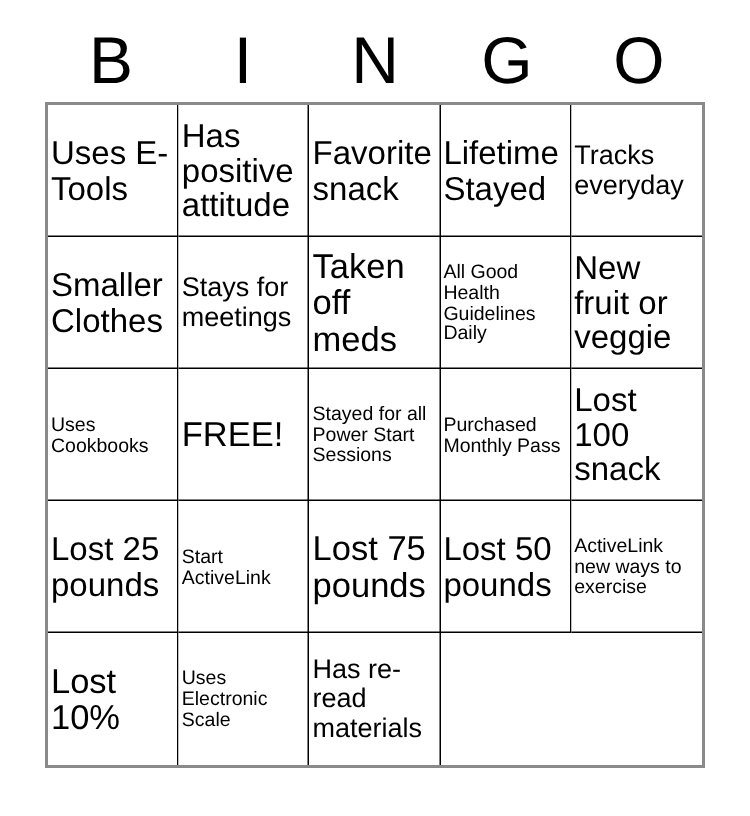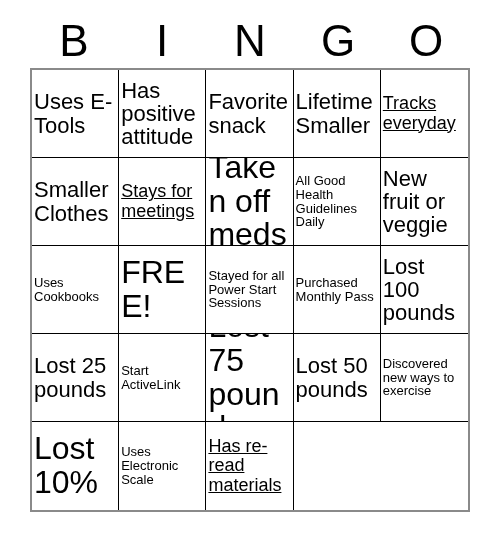--- a/index.html
+++ b/index.html
@@ -78,23 +78,23 @@
 
   .cell-text {
     display: block;
     width: 100%;
     line-height: 1.06;
     word-wrap: break-word;
     font-weight: 400;
   }
 
   
-  .fs-xl  { font-size: 32px; }
+  .fs-xl  { font-size: 23px; }
   .fs-lg  { font-size: 22px; }
-  .fs-md  { font-size: 18px; text-decoration: underline; }
+  .fs-md  { font-size: 18px; }
   .fs-sm  { font-size: 13px; }
   .fs-xs  { font-size: 13px; }
 </style>
 </head>
 <body>
 
 <div id="bingo-card">
 
   <div class="header-row">
       <div class="header-letter">B</div>
@@ -108,21 +108,21 @@
       <div class="cell">
         <span class="cell-text fs-lg">Uses E-Tools</span>
       </div>
       <div class="cell">
         <span class="cell-text fs-lg">Has positive attitude</span>
       </div>
       <div class="cell">
         <span class="cell-text fs-lg">Favorite snack</span>
       </div>
       <div class="cell">
-        <span class="cell-text fs-lg">Lifetime Smaller</span>
+        <span class="cell-text fs-lg">Lifetime Stayed</span>
       </div>
       <div class="cell">
         <span class="cell-text fs-md">Tracks everyday</span>
       </div>
       <div class="cell">
         <span class="cell-text fs-lg">Smaller Clothes</span>
       </div>
       <div class="cell">
         <span class="cell-text fs-md">Stays for meetings</span>
       </div>
@@ -141,36 +141,36 @@
       <div class="cell">
         <span class="cell-text fs-xl">FREE!</span>
       </div>
       <div class="cell">
         <span class="cell-text fs-sm">Stayed for all Power Start Sessions</span>
       </div>
       <div class="cell">
         <span class="cell-text fs-sm">Purchased Monthly Pass</span>
       </div>
       <div class="cell">
-        <span class="cell-text fs-lg">Lost 100 pounds</span>
+        <span class="cell-text fs-lg">Lost 100 snack</span>
       </div>
       <div class="cell">
         <span class="cell-text fs-lg">Lost 25 pounds</span>
       </div>
       <div class="cell">
         <span class="cell-text fs-sm">Start ActiveLink</span>
       </div>
       <div class="cell">
         <span class="cell-text fs-xl">Lost 75 pounds</span>
       </div>
       <div class="cell">
         <span class="cell-text fs-lg">Lost 50 pounds</span>
       </div>
       <div class="cell">
-        <span class="cell-text fs-xs">Discovered new ways to exercise</span>
+        <span class="cell-text fs-xs">ActiveLink new ways to exercise</span>
       </div>
       <div class="cell">
         <span class="cell-text fs-xl">Lost 10%</span>
       </div>
       <div class="cell">
         <span class="cell-text fs-sm">Uses Electronic Scale</span>
       </div>
       <div class="cell">
         <span class="cell-text fs-md">Has re-read materials</span>
       </div>

